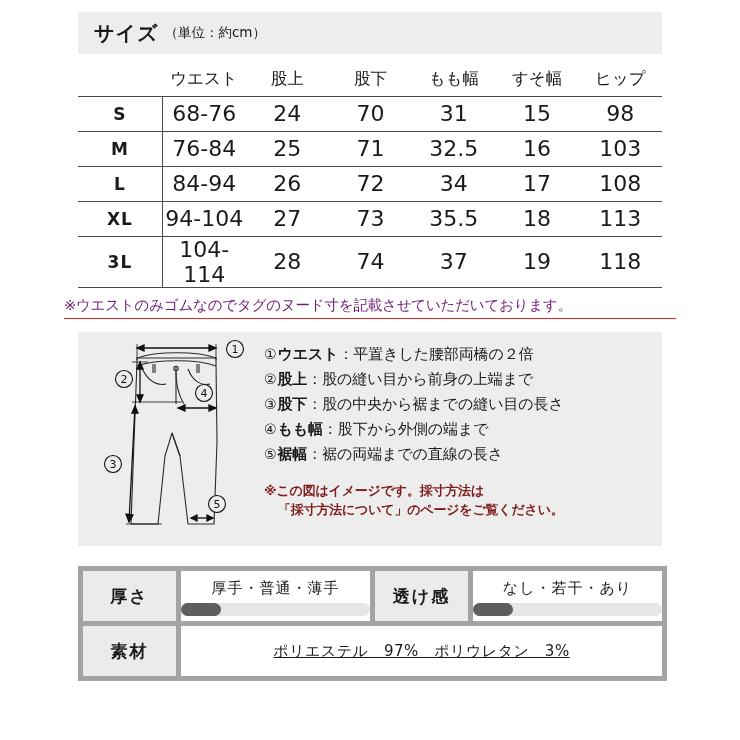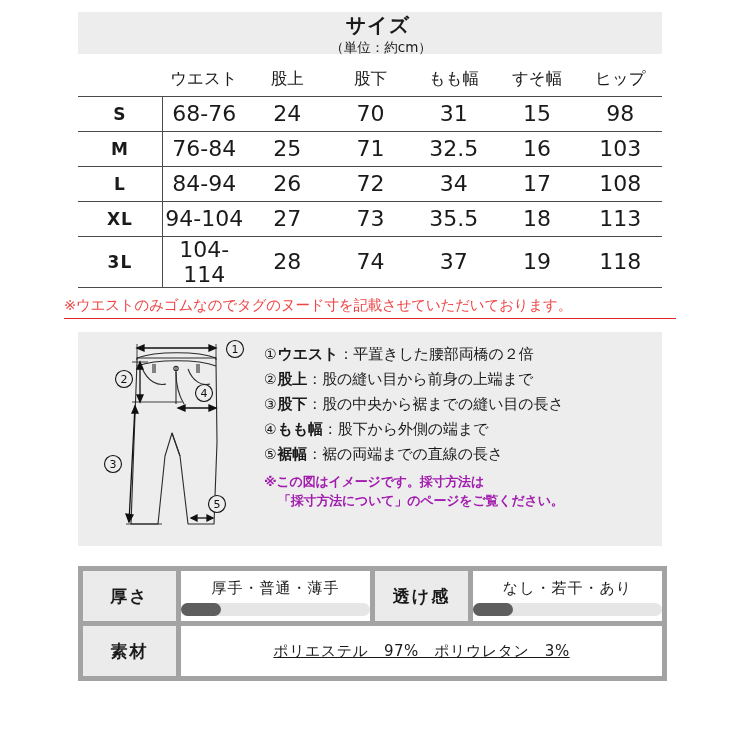--- a/index.html
+++ b/index.html
@@ -26,21 +26,20 @@
   .title-bar {
     position: absolute;
     left: 78px;
     top: 12px;
     width: 584px;
     height: 42px;
     background: #ededed;
     display: flex;
     align-items: center;
     padding-left: 16px;
-    flex-direction: column;
   }
   .title-main {
     font-size: 20px;
     font-weight: bold;
     letter-spacing: 1px;
   }
   .title-unit {
     font-size: 13.5px;
     margin-left: 6px;
     letter-spacing: 0px;
@@ -86,21 +85,21 @@
   .col-size { width: 84px; }
   .col-d { width: 83px; }
 
   
   .red-note {
     position: absolute;
     left: 64px;
     top: 296px;
     width: 612px;
     font-size: 14.5px;
-    color: #ef4444;
+    color: #701a75;
     letter-spacing: -0.2px;
     border-bottom: 1px solid #e0262b;
     padding-bottom: 3px;
     white-space: nowrap;
   }
 
   
   .panel {
     position: absolute;
     left: 78px;
@@ -131,22 +130,22 @@
     letter-spacing: -0.1px;
   }
   .legend-row .lg-num {
     font-size: 14px;
     margin-right: 1px;
   }
   .legend-row .lg-key {
     font-weight: bold;
   }
   .legend-note {
-    margin-top: 5px;
-    color: #a21caf;
+    margin-top: 14px;
+    color: #7f1d1d;
     font-size: 13px;
     line-height: 19px;
     letter-spacing: -0.2px;
     font-weight: bold;
     white-space: nowrap;
   }
   .legend-note .l2 { display: block; padding-left: 14px; }
 
   
   .attr-table {

